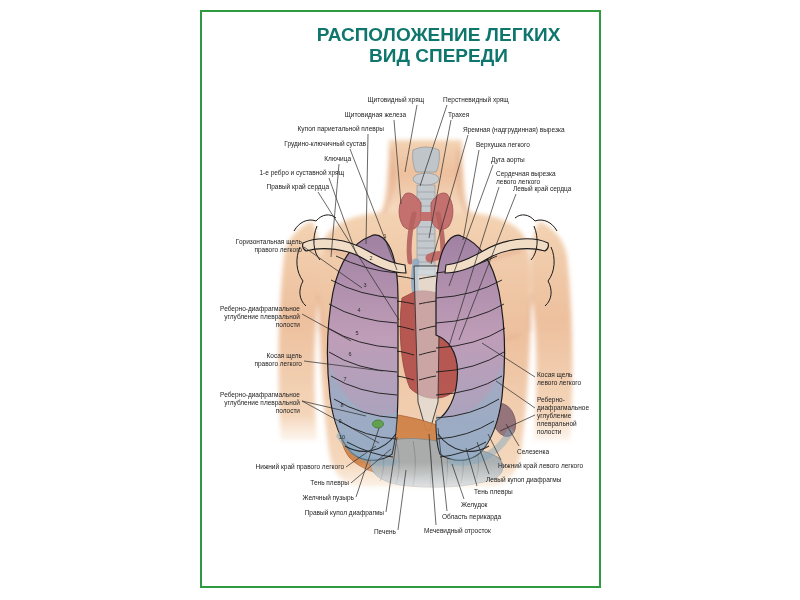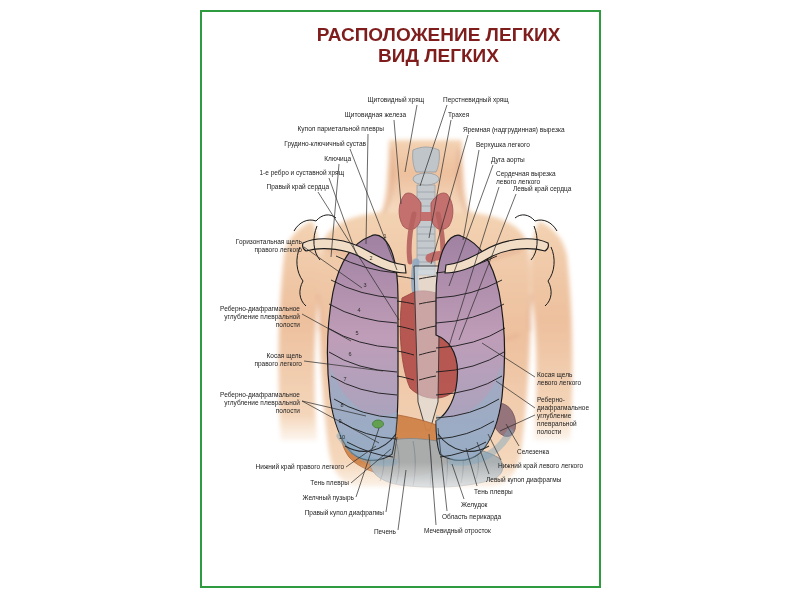--- a/index.html
+++ b/index.html
@@ -7,42 +7,42 @@
     width:800px;height:600px;position:relative;overflow:hidden;
     background:#ffffff;
     font-family:"Liberation Sans",sans-serif;
   }
   .poster-frame{
     position:absolute;left:200px;top:10px;width:397px;height:574px;
     border:2px solid #2e9b40;background:#ffffff;
   }
   .poster-title{
     position:absolute;left:200px;top:24px;width:477px;
-    text-align:center;color:#7f1d1d;
+    text-align:center;color:#0f766e;
     font-weight:700;font-size:19px;line-height:21px;letter-spacing:0px;
   }
   #figure-svg{position:absolute;left:0;top:0;}
   #annot-svg{position:absolute;left:0;top:0;pointer-events:none;}
   #annot-svg line{stroke:#2a2a2a;stroke-width:0.7;}
   .rib-num{font:5.5px "Liberation Sans",sans-serif;fill:#2a2a2a;text-anchor:middle;}
   .diagram-label{
     position:absolute;font-size:6.5px;line-height:8px;color:#222;
     white-space:nowrap;
   }
   .diagram-label.right{text-align:right;}
   .diagram-label.left{text-align:left;}
 </style>
 </head>
 <body style="background: rgb(255, 255, 255);">
 
 <div class="poster-frame" id="poster-frame" style="border-color: rgb(46, 155, 64);"></div>
 
 <div class="poster-title">
   <div>РАСПОЛОЖЕНИЕ ЛЕГКИХ</div>
-  <div>ВИД ЛЕГКИХ</div>
+  <div>ВИД СПЕРЕДИ</div>
 </div>
 
 <svg id="figure-svg" width="800" height="600" viewBox="0 0 800 600">
   <defs>
     <linearGradient id="skinG" x1="0" y1="0" x2="0" y2="1">
       <stop offset="0" stop-color="#f3d2b2"></stop>
       <stop offset="0.45" stop-color="#edc09e"></stop>
       <stop offset="1" stop-color="#f6dcc2"></stop>
     </linearGradient>
     <linearGradient id="lungG" x1="0" y1="0" x2="0" y2="1">

